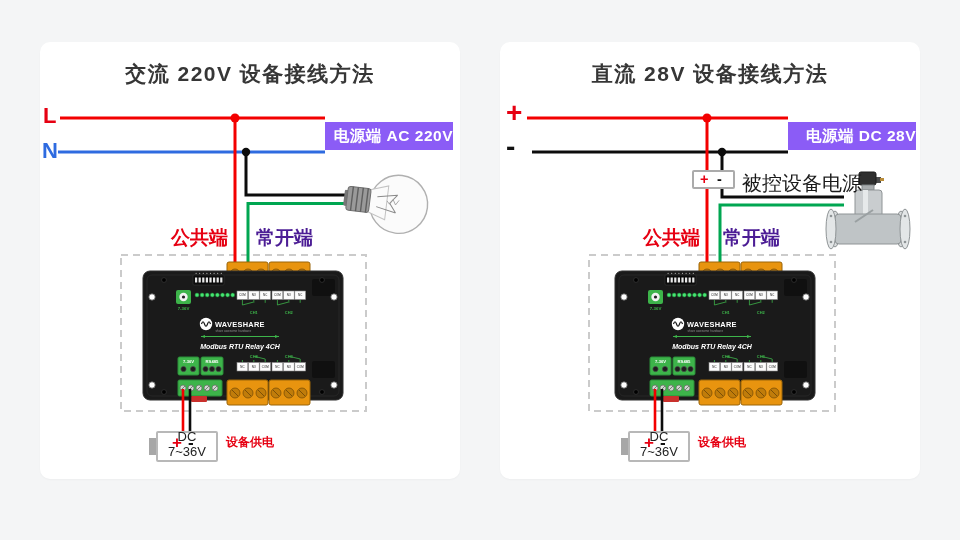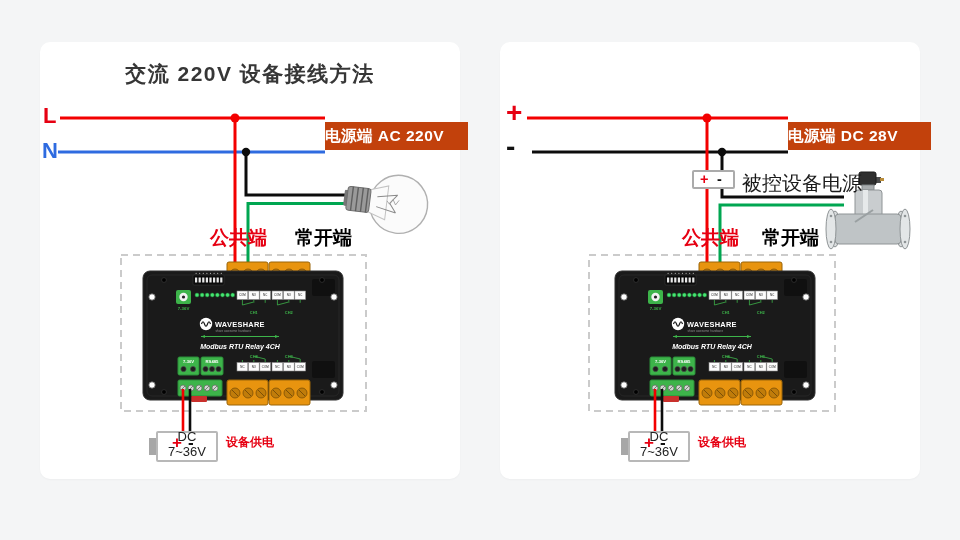--- a/index.html
+++ b/index.html
@@ -9,23 +9,23 @@
   #card-left{left:40px;text-decoration:underline;}
   #card-right{left:500px;}
   .diagram{position:absolute;left:0;top:0;width:420px;height:437px;}
   .title{position:absolute;top:18px;left:0;right:0;text-align:center;font-size:21px;font-weight:700;color:#363636;letter-spacing:1.5px;}
   .lbl{position:absolute;line-height:1.1;}
   .line-lbl{font-size:22px;font-weight:700;}
   .pm-lbl{font-size:28px;font-weight:700;}
   .red{color:#e60012;}
   .blue{color:#2e6be0;}
   .dark{color:#111;}
-  .green{color:#000000;}
-  .power-tag{position:absolute;top:80px;width:143px;height:28px;background:#c2410c;color:#fff;font-size:15.5px;font-weight:700;line-height:28px;text-align:left;letter-spacing:0.5px;}
-  .terminal-lbl{font-size:19px;font-weight:700;top:186px;margin-left:39px;}
+  .green{color:#4c1d95;}
+  .power-tag{position:absolute;top:80px;width:128px;height:28px;background:#8b5cf6;color:#fff;font-size:15.5px;font-weight:700;line-height:28px;text-align:right;letter-spacing:0.5px;}
+  .terminal-lbl{font-size:19px;font-weight:700;top:186px;}
   .dc-box{position:absolute;top:389px;width:62px;height:31px;background:#fff;border:2px solid #b8b8b8;border-radius:2px;box-sizing:border-box;}
   .dc-tab{position:absolute;top:396px;width:8px;height:17px;background:#a7a7a7;}
   .dc-plus{position:absolute;left:14px;top:0px;font-size:17px;font-weight:700;color:#e60012;}
   .dc-minus{position:absolute;left:30px;top:0px;font-size:17px;font-weight:700;color:#111;}
   .dc-range{position:absolute;bottom:1px;left:0;right:0;text-align:center;font-size:13px;color:#222;}
   .supply-lbl{top:394px;font-size:12px;font-weight:700;color:#e60012;}
   .load-box{position:absolute;left:192px;top:128px;width:43px;height:19px;background:#fff;border:2px solid #ababab;border-radius:2px;box-sizing:border-box;}
   .load-plus{position:absolute;left:6px;top:-1px;font-size:14.5px;font-weight:700;color:#e60012;}
   .load-minus{position:absolute;left:23px;top:-1px;font-size:14.5px;font-weight:700;color:#111;}
   .load-lbl{left:242px;top:130px;font-size:20px;color:#1a1a1a;}
@@ -296,20 +296,21 @@
           <circle cx="-37" cy="30" r="1.3" fill="#8f9496"></circle>
         <circle cx="37" cy="4" r="1.3" fill="#8f9496"></circle>
           <circle cx="37" cy="30" r="1.3" fill="#8f9496"></circle>
       </g>
       <use href="#relay-module" x="115" y="216"></use>
 
       <line x1="155" y1="347" x2="155" y2="392" stroke="#f30000" stroke-width="2.6"></line>
       <line x1="162" y1="347" x2="162" y2="392" stroke="#0c0c0c" stroke-width="2.6"></line>
     </svg>
 
+    <div class="title">直流 28V 设备接线方法</div>
     <div class="lbl pm-lbl red" style="left:6px;top:56px;">+</div>
     <div class="lbl pm-lbl dark" style="left:6px;top:90px;">-</div>
     <div class="power-tag" style="left:288px;">电源端 DC 28V</div>
     <div class="load-box">
       <span class="load-plus">+</span>
       <span class="load-minus">-</span>
     </div>
     <div class="lbl load-lbl">被控设备电源</div>
     <div class="lbl terminal-lbl red" style="left:143px;">公共端</div>
     <div class="lbl terminal-lbl green" style="left:223px;">常开端</div>

